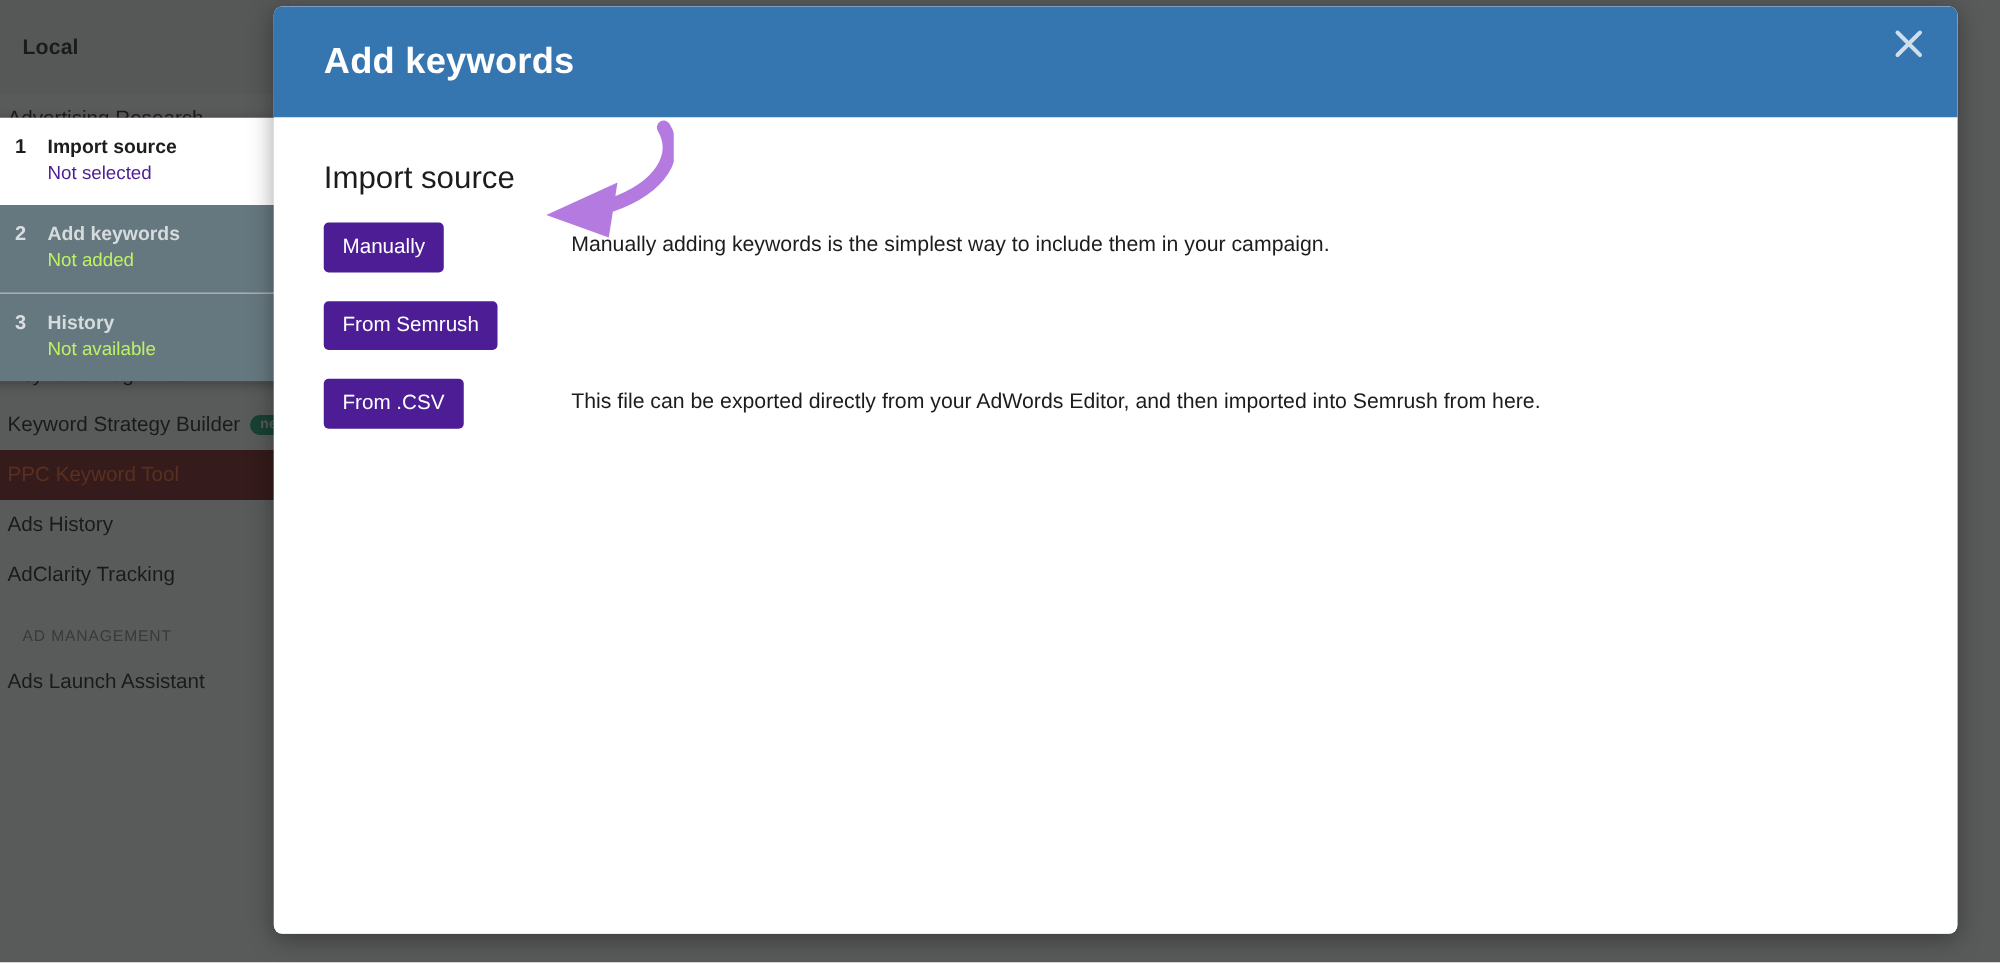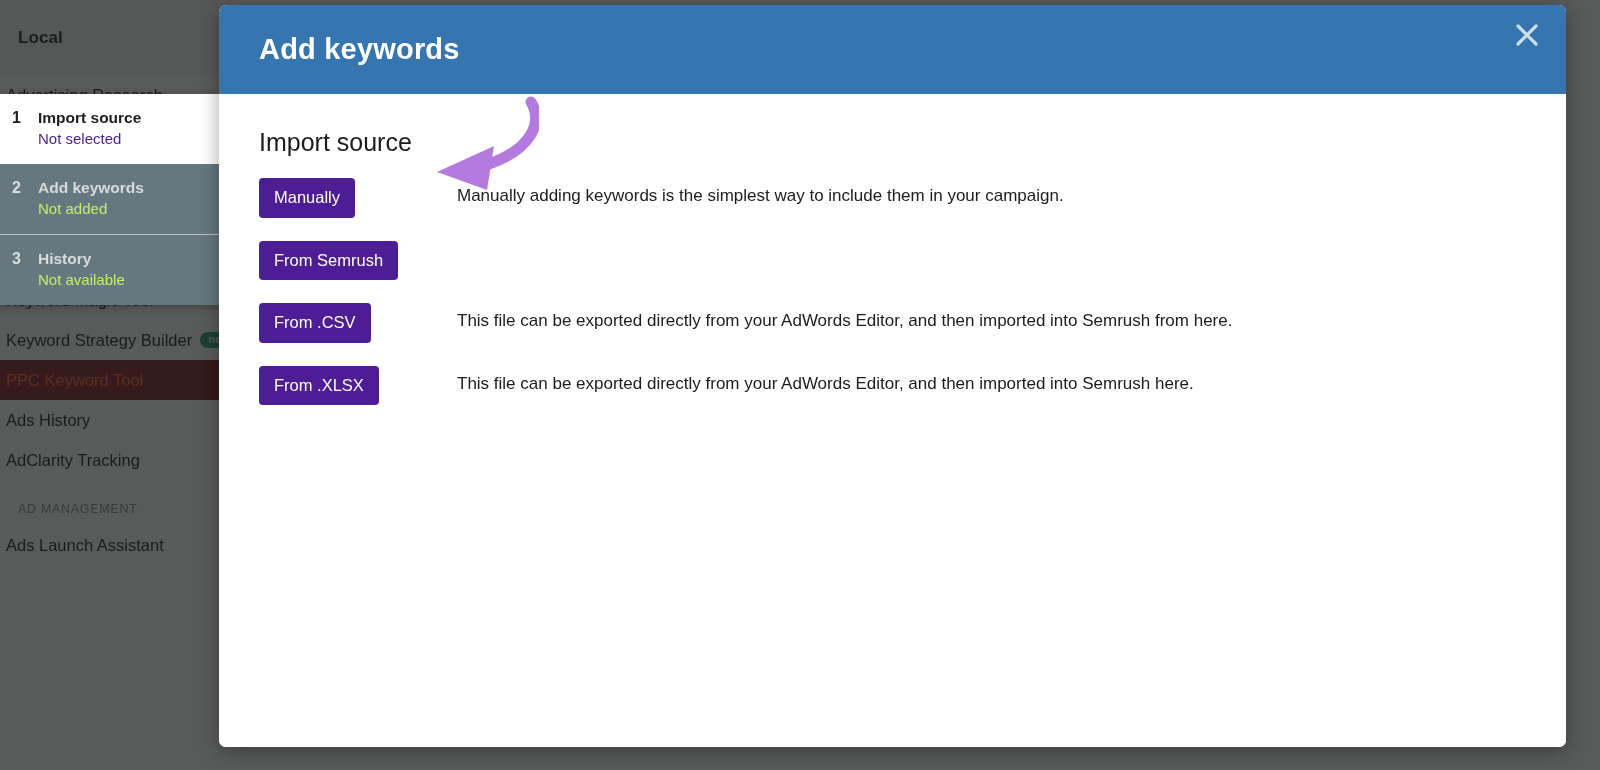--- a/index.html
+++ b/index.html
@@ -310,26 +310,20 @@
         </div>
 
 
         <div class="src-row">
           <div class="src-btn-cell">
             <button class="src-btn">From .CSV</button>
           </div>
           <div class="src-desc">This file can be exported directly from your AdWords Editor, and then imported into Semrush from here.</div>
         </div>
 
-        <div class="src-row">
-          <div class="src-btn-cell">
-            <button class="src-btn">From .XLSX</button>
-          </div>
-          <div class="src-desc">This file can be exported directly from your AdWords Editor, and then imported into Semrush here.</div>
-        </div>
 
       </div>
 
       <svg class="annot-arrow" viewBox="0 0 220 110">
         <path d="M212 8 C 225 30, 210 56, 170 70" stroke="#b57ae0" stroke-width="11" fill="none" stroke-linecap="round"></path>
         <path d="M118 78 L 175 52 L 168 96 Z" fill="#b57ae0"></path>
       </svg>
 
     </div>
   </div>

